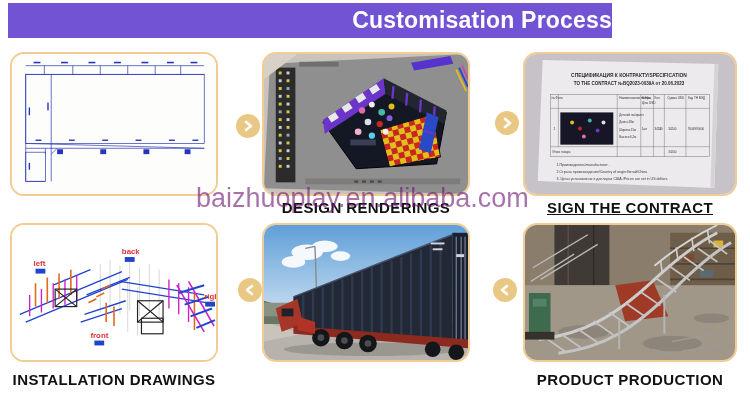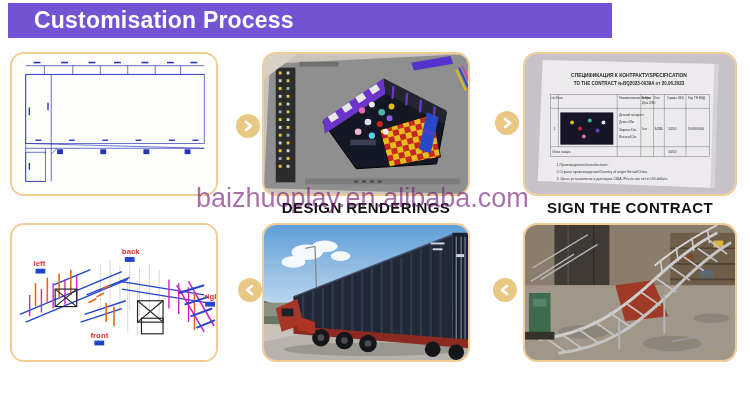--- a/index.html
+++ b/index.html
@@ -2,36 +2,36 @@
 <html style="--banner: #7253d4; --card-border: #f2cb95; --arrow: #e9c885; --caption: #111111;"><head>
 <meta charset="utf-8">
 <style>
   :root{
     --banner:#7253d4; --card-border:#f2cb95; --arrow:#e9c885; --caption:#111111;
   }
   html,body{margin:0;padding:0;background:#ffffff;}
   .canvas{position:relative;width:750px;height:401px;background:#ffffff;overflow:hidden;
           font-family:"Liberation Sans",sans-serif;}
   .banner{position:absolute;left:8px;top:3px;width:604px;height:35px;background:var(--banner);
-          display:flex;align-items:center;}
+          display:flex;align-items:center;justify-content:flex-end;}
   .banner span{color:#ffffff;font-size:23px;font-weight:700;padding-left:26px;letter-spacing:0.2px;}
   .card{position:absolute;margin:0;border:2px solid var(--card-border);border-radius:14px;
         overflow:hidden;background:#ffffff;box-sizing:border-box;}
   .card svg{display:block;width:100%;height:100%;}
   .c1{left:10px;top:52px;width:208px;height:144px;}
   .c2{left:262px;top:52px;width:208px;height:144px;}
   .c3{left:523px;top:52px;width:214px;height:144px;}
   .c4{left:10px;top:223px;width:208px;height:139px;}
   .c5{left:262px;top:223px;width:208px;height:139px;}
   .c6{left:523px;top:223px;width:214px;height:139px;}
   .caption{position:absolute;height:20px;line-height:20px;text-align:center;color:var(--caption);
            font-size:15px;font-weight:700;letter-spacing:0.4px;}
   .cap1{left:10px;top:198px;width:208px;}
   .cap2{left:262px;top:198px;width:208px;}
-  .cap3{left:523px;top:198px;width:214px;}
+  .cap3{left:523px;top:198px;width:214px;text-decoration:underline;}
   .cap4{left:10px;top:370px;width:208px;}
   .cap5{left:262px;top:370px;width:208px;}
   .cap6{left:523px;top:370px;width:214px;}
   .arrow{position:absolute;width:24px;height:24px;border-radius:50%;background:var(--arrow);
          display:flex;align-items:center;justify-content:center;z-index:3;}
   .a1{left:236px;top:114px;}
   .a2{left:495px;top:111px;}
   .a3{left:238px;top:278px;}
   .a4{left:493px;top:278px;}
   .watermark{position:absolute;left:196px;top:183px;z-index:5;color:#701a75;opacity:0.62;
@@ -318,20 +318,21 @@
         <text x="196" y="76">right</text>
       </g>
       <g fill="#2244cc">
         <rect x="24" y="45" width="10" height="5"></rect>
         <rect x="115" y="33" width="10" height="5"></rect>
         <rect x="84" y="119" width="10" height="5"></rect>
         <rect x="197" y="79" width="10" height="5"></rect>
       </g>
     </svg>
   </figure>
+  <div class="caption cap4">INSTALLATION DRAWINGS</div>
 
   <figure class="card c5">
     <svg viewBox="0 0 208 139" preserveAspectRatio="none">
       <defs>
         <linearGradient id="sky" x1="0" y1="0" x2="0" y2="1">
           <stop offset="0" stop-color="#5f9fd8"></stop>
             <stop offset="1" stop-color="#ddeaf6"></stop>
         </linearGradient>
       </defs>
       <rect x="0" y="0" width="208" height="110" fill="url(#sky)"></rect>
@@ -452,20 +453,21 @@
       <rect x="8" y="76" width="14" height="8" fill="#54836b"></rect>
       <g stroke="#9a9a9a" stroke-width="1.6">
         <line x1="150" y1="120" x2="192" y2="112"></line>
           <line x1="160" y1="130" x2="206" y2="122"></line>
         <line x1="130" y1="128" x2="150" y2="134"></line>
       </g>
       <line x1="142" y1="72" x2="142" y2="112" stroke="#b5b5b5" stroke-width="2"></line>
       <line x1="96" y1="98" x2="96" y2="128" stroke="#b5b5b5" stroke-width="2"></line>
     </svg>
   </figure>
+  <div class="caption cap6">PRODUCT PRODUCTION</div>
 
   <div class="arrow a1">
     <svg width="12" height="12" viewBox="0 0 12 12">
         <polyline points="4,2 9,6 4,10" fill="none" stroke="#ffffff" stroke-width="2.6" stroke-linecap="round" stroke-linejoin="round"></polyline>
       </svg>
   </div>
   <div class="arrow a2">
     <svg width="12" height="12" viewBox="0 0 12 12">
         <polyline points="4,2 9,6 4,10" fill="none" stroke="#ffffff" stroke-width="2.6" stroke-linecap="round" stroke-linejoin="round"></polyline>
       </svg>

